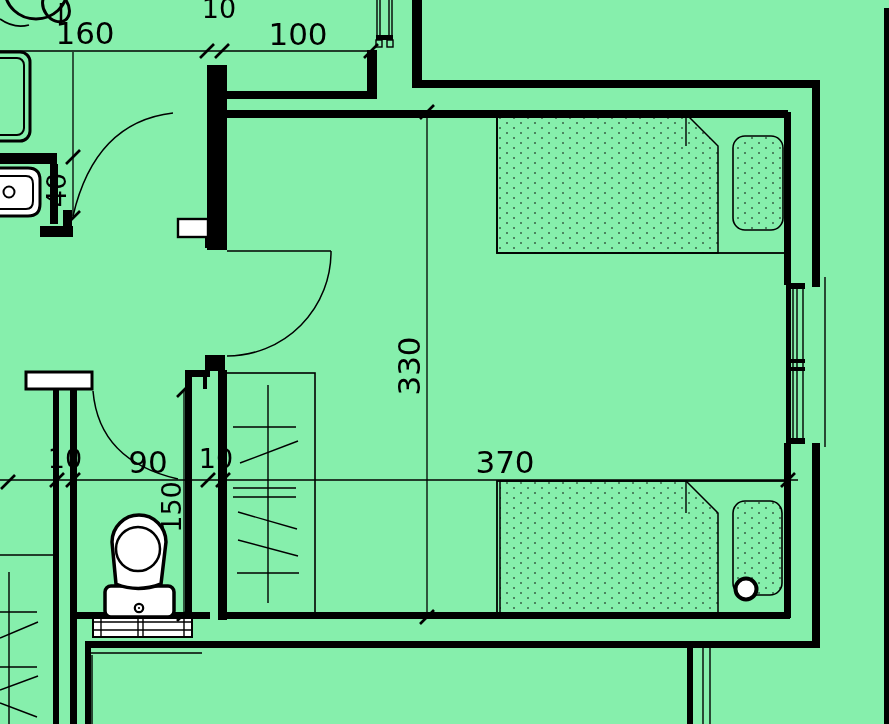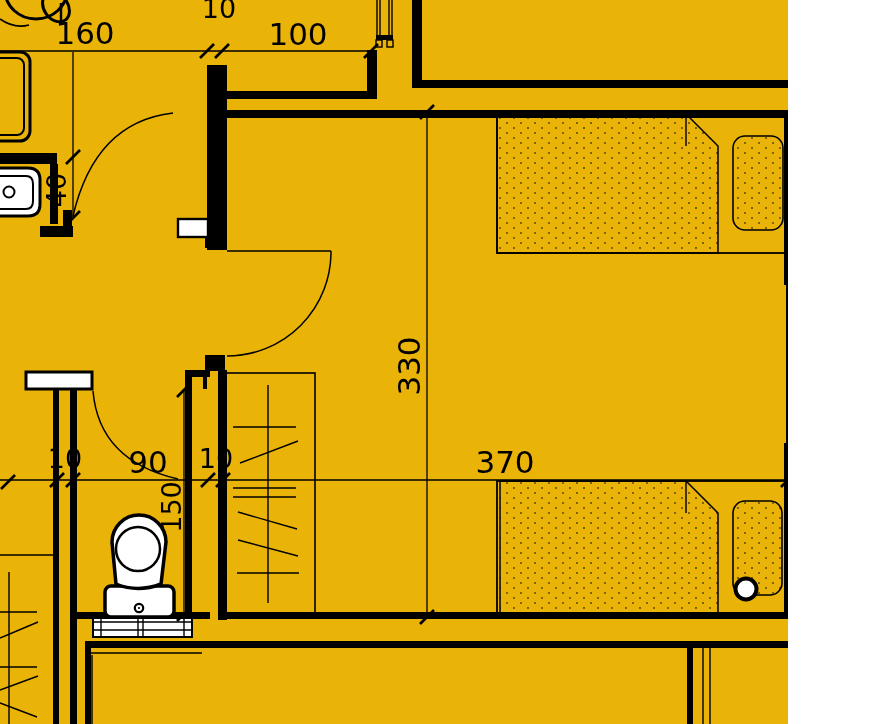--- a/index.html
+++ b/index.html
@@ -1,16 +1,16 @@
 <!DOCTYPE html>
 <html><head>
 <meta charset="utf-8">
 <style>
   html,body{margin:0;padding:0;background:#fff;}
-  .canvas-wrap{position:relative;width:788px;height:724px;background:#eab308;overflow:hidden;}
+  .canvas-wrap{position:relative;width:889px;height:724px;background:#86efac;overflow:hidden;}
   svg{display:block;}
   svg text{font-family:"DejaVu Sans","Liberation Sans",sans-serif;fill:#000;}
 </style>
 </head>
 <body>
 
 <div class="canvas-wrap">
   <svg id="plan-svg" width="889" height="724" viewBox="0 0 889 724" xmlns="http://www.w3.org/2000/svg">
     <defs>
       <pattern id="dots" width="14" height="10" patternUnits="userSpaceOnUse">

